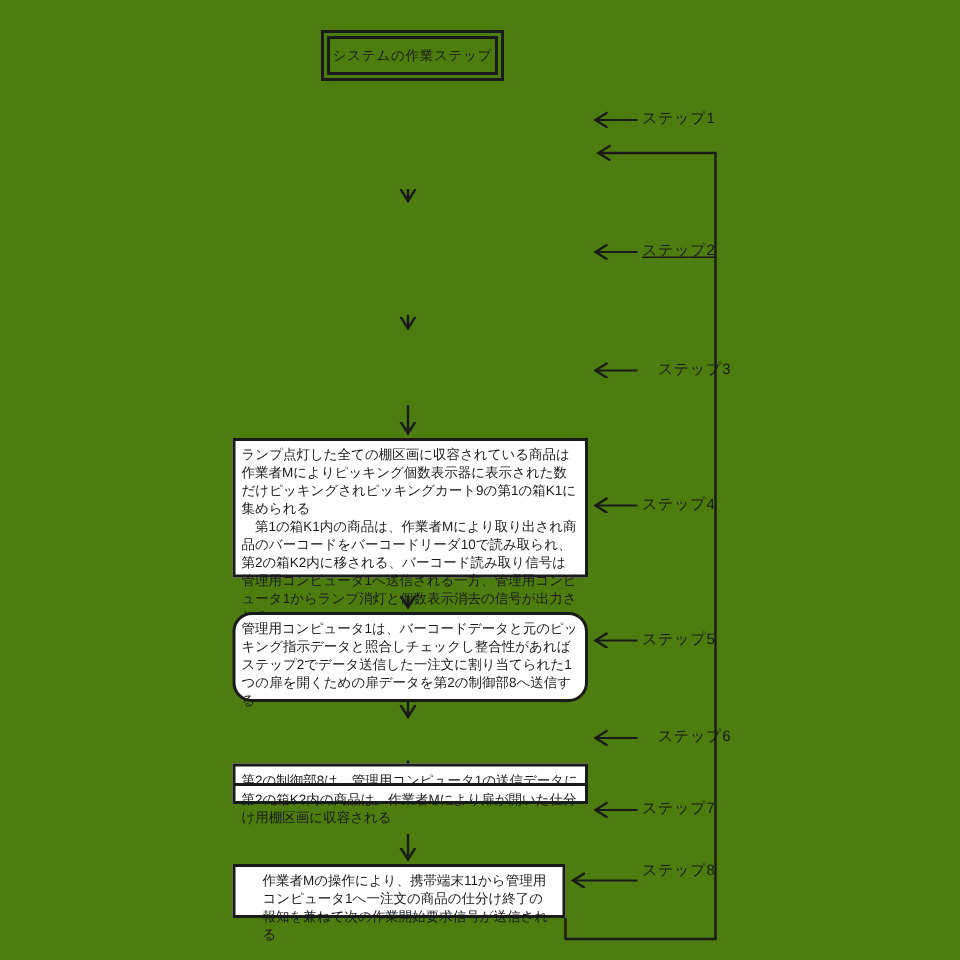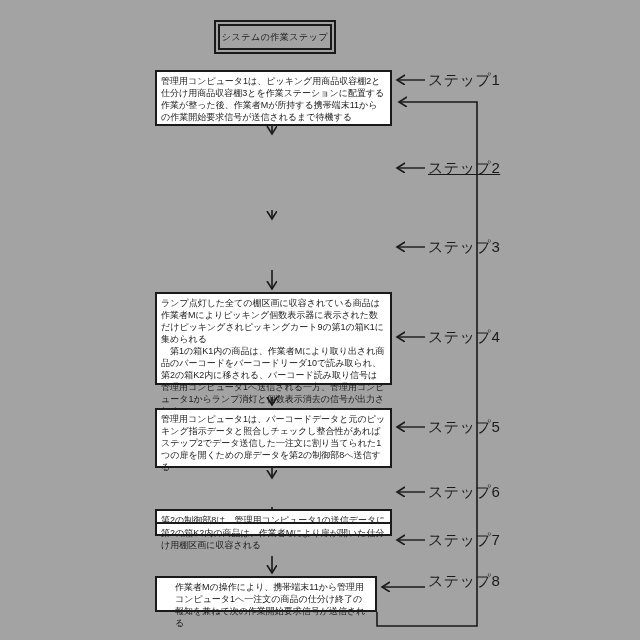--- a/index.html
+++ b/index.html
@@ -1,19 +1,19 @@
 <!DOCTYPE html>
 <html><head>
 <meta charset="utf-8">
 <style>
   html,body{margin:0;padding:0;background:#ffffff;}
   #canvas{
     position:relative;
     width:640px;height:640px;
-    background:#a3a3a3;
+    background:#4d7c0f;
     font-family:"Liberation Sans",sans-serif;
     color:#1a1a1a;
     overflow:hidden;
   }
   #connector-layer{
     position:absolute;left:0;top:0;width:640px;height:640px;
     pointer-events:none;
   }
   .titlebox-outer{
     position:absolute;left:214px;top:20px;width:114px;height:26px;
@@ -34,32 +34,32 @@
   .stepbox .txt{
     font-size:9px;line-height:12px;
     white-space:pre-line;
     word-break:break-all;
     text-align:left;
   }
   .s1{top:70px;height:56px;}
   .s2{top:137px;height:73px;}
   .s3{top:222px;height:48px;}
   .s4{top:292px;height:93px;}
-  .s5{top:408px;height:60px;}
+  .s5{top:408px;height:60px;border-radius:13px;}
   .s6{top:509px;height:26px;}
   .s7{top:522px;height:14px;}
   .s8{top:576px;height:36px;width:222px;padding-left:18px;}
   .steplabel{
     position:absolute;left:428px;width:70px;height:12px;
-    font-size:15px;line-height:12px;letter-spacing:.5px;
+    font-size:10px;line-height:12px;letter-spacing:.5px;
     white-space:nowrap;
   }
   .l1{top:74px;}
   .l2{top:162px;text-decoration:underline;}
-  .l3{top:241px;}
+  .l3{top:241px;text-align:center;}
   .l4{top:331px;}
   .l5{top:421px;}
   .l6{top:486px;text-align:center;}
   .l7{top:534px;}
   .l8{top:575px;}
 </style>
 </head>
 <body>
 
 <div id="canvas">
@@ -92,23 +92,20 @@
       <line x1="425" y1="587" x2="382" y2="587" marker-end="url(#vh)"></line>
     </g>
 
     <path d="M 377 612 L 377 626 L 477 626 L 477 102 L 399 102" stroke="#1a1a1a" stroke-width="1.6" fill="none" marker-end="url(#vh)"></path>
   </svg>
 
   <div class="titlebox-outer">
     <div class="titlebox-inner">システムの作業ステップ</div>
   </div>
 
-  <div class="stepbox s1">
-    <div class="txt">管理用コンピュータ1は、ピッキング用商品収容棚2と仕分け用商品収容棚3とを作業ステーションに配置する作業が整った後、作業者Mが所持する携帯端末11からの作業開始要求信号が送信されるまで待機する</div>
-  </div>
   <div class="stepbox s4">
     <div class="txt">ランプ点灯した全ての棚区画に収容されている商品は作業者Mによりピッキング個数表示器に表示された数だけピッキングされピッキングカート9の第1の箱K1に集められる
 　第1の箱K1内の商品は、作業者Mにより取り出され商品のバーコードをバーコードリーダ10で読み取られ、第2の箱K2内に移される、バーコード読み取り信号は管理用コンピュータ1へ送信される一方、管理用コンピュータ1からランプ消灯と個数表示消去の信号が出力される</div>
   </div>
   <div class="stepbox s5">
     <div class="txt">管理用コンピュータ1は、バーコードデータと元のピッキング指示データと照合しチェックし整合性があればステップ2でデータ送信した一注文に割り当てられた1つの扉を開くための扉データを第2の制御部8へ送信する</div>
   </div>
   <div class="stepbox s6">
     <div class="txt">第2の制御部8は、管理用コンピュータ1の送信データに基づき割り当てられた1つの扉を開く</div>
   </div>

